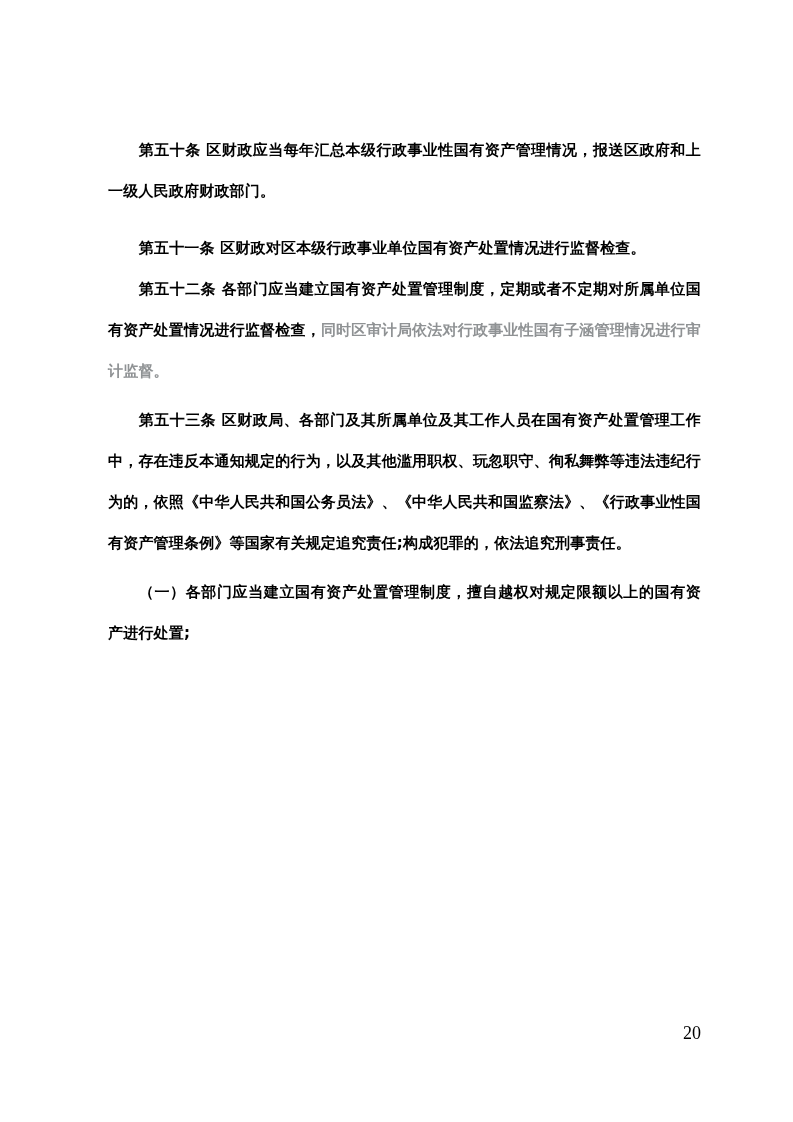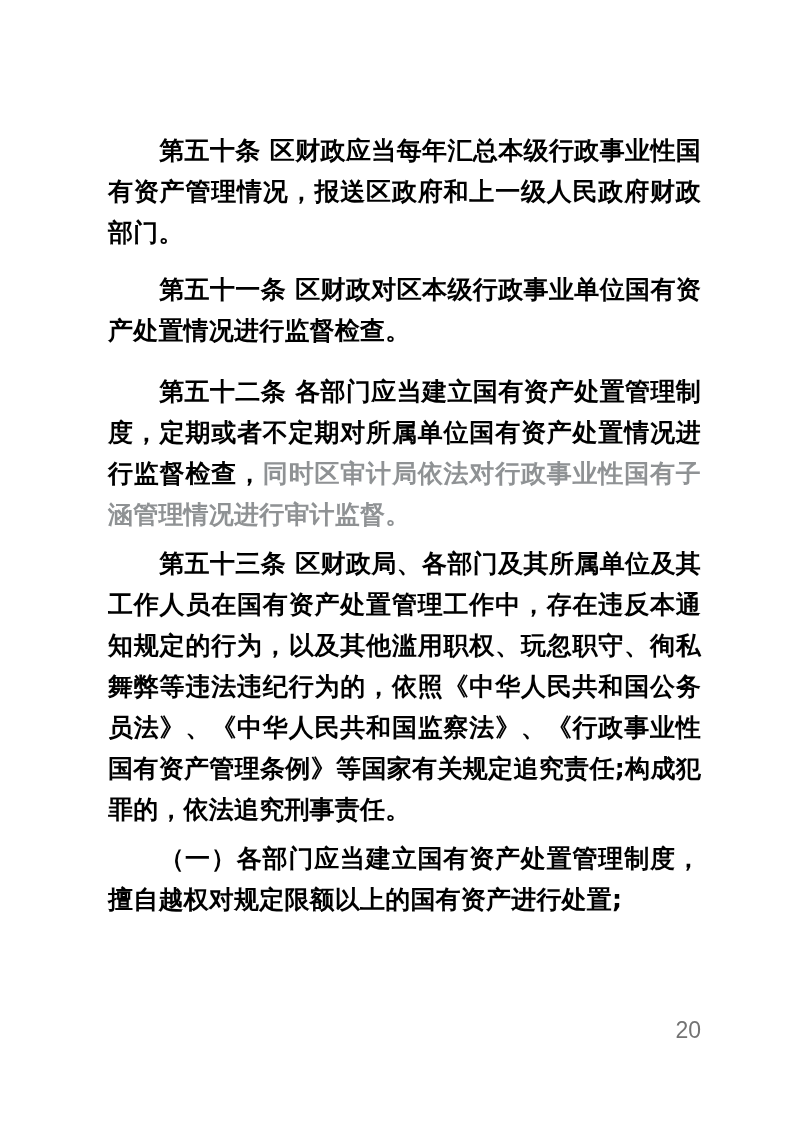--- a/index.html
+++ b/index.html
@@ -16,46 +16,46 @@
     overflow: hidden;
   }
   .page {
     width: 793px;
     height: 1122px;
     box-sizing: border-box;
     padding: 130px 92px 40px 108px;
     position: relative;
   }
   .para {
-    font-size: 25px;
+    font-size: 15px;
     line-height: 41px;
     text-align: justify;
     text-justify: inter-ideograph;
     margin: 0 0 0 0;
     letter-spacing: 0.2px;
     font-weight: 600;
     font-family: "DejaVu Sans", "Liberation Sans", sans-serif;
   }
   .indent {
     text-indent: 2.05em;
   }
   .gap-sm { margin-top: 16px; }
-  .gap-md { margin-top: 20px; }
+  .gap-md { }
   .gap-lg { margin-top: 8px; }
 
   .faded {
     color: #8f9294;
   }
   .pagenum {
     position: absolute;
     right: 92px;
     bottom: 78px;
-    font-size: 23px;
-    font-family: Liberation Sans, sans-serif;
-    color: #737373;
+    font-size: 18px;
+    font-family: Liberation Serif, serif;
+    color: #000000;
   }
 </style>
 </head>
 <body>
 
 <div class="page">
 
   <p class="para indent">第五十条 区财政应当每年汇总本级行政事业性国有资产管理情况，报送区政府和上一级人民政府财政部门。</p>
 
   <p class="para indent gap-sm">第五十一条  区财政对区本级行政事业单位国有资产处置情况进行监督检查。</p>

